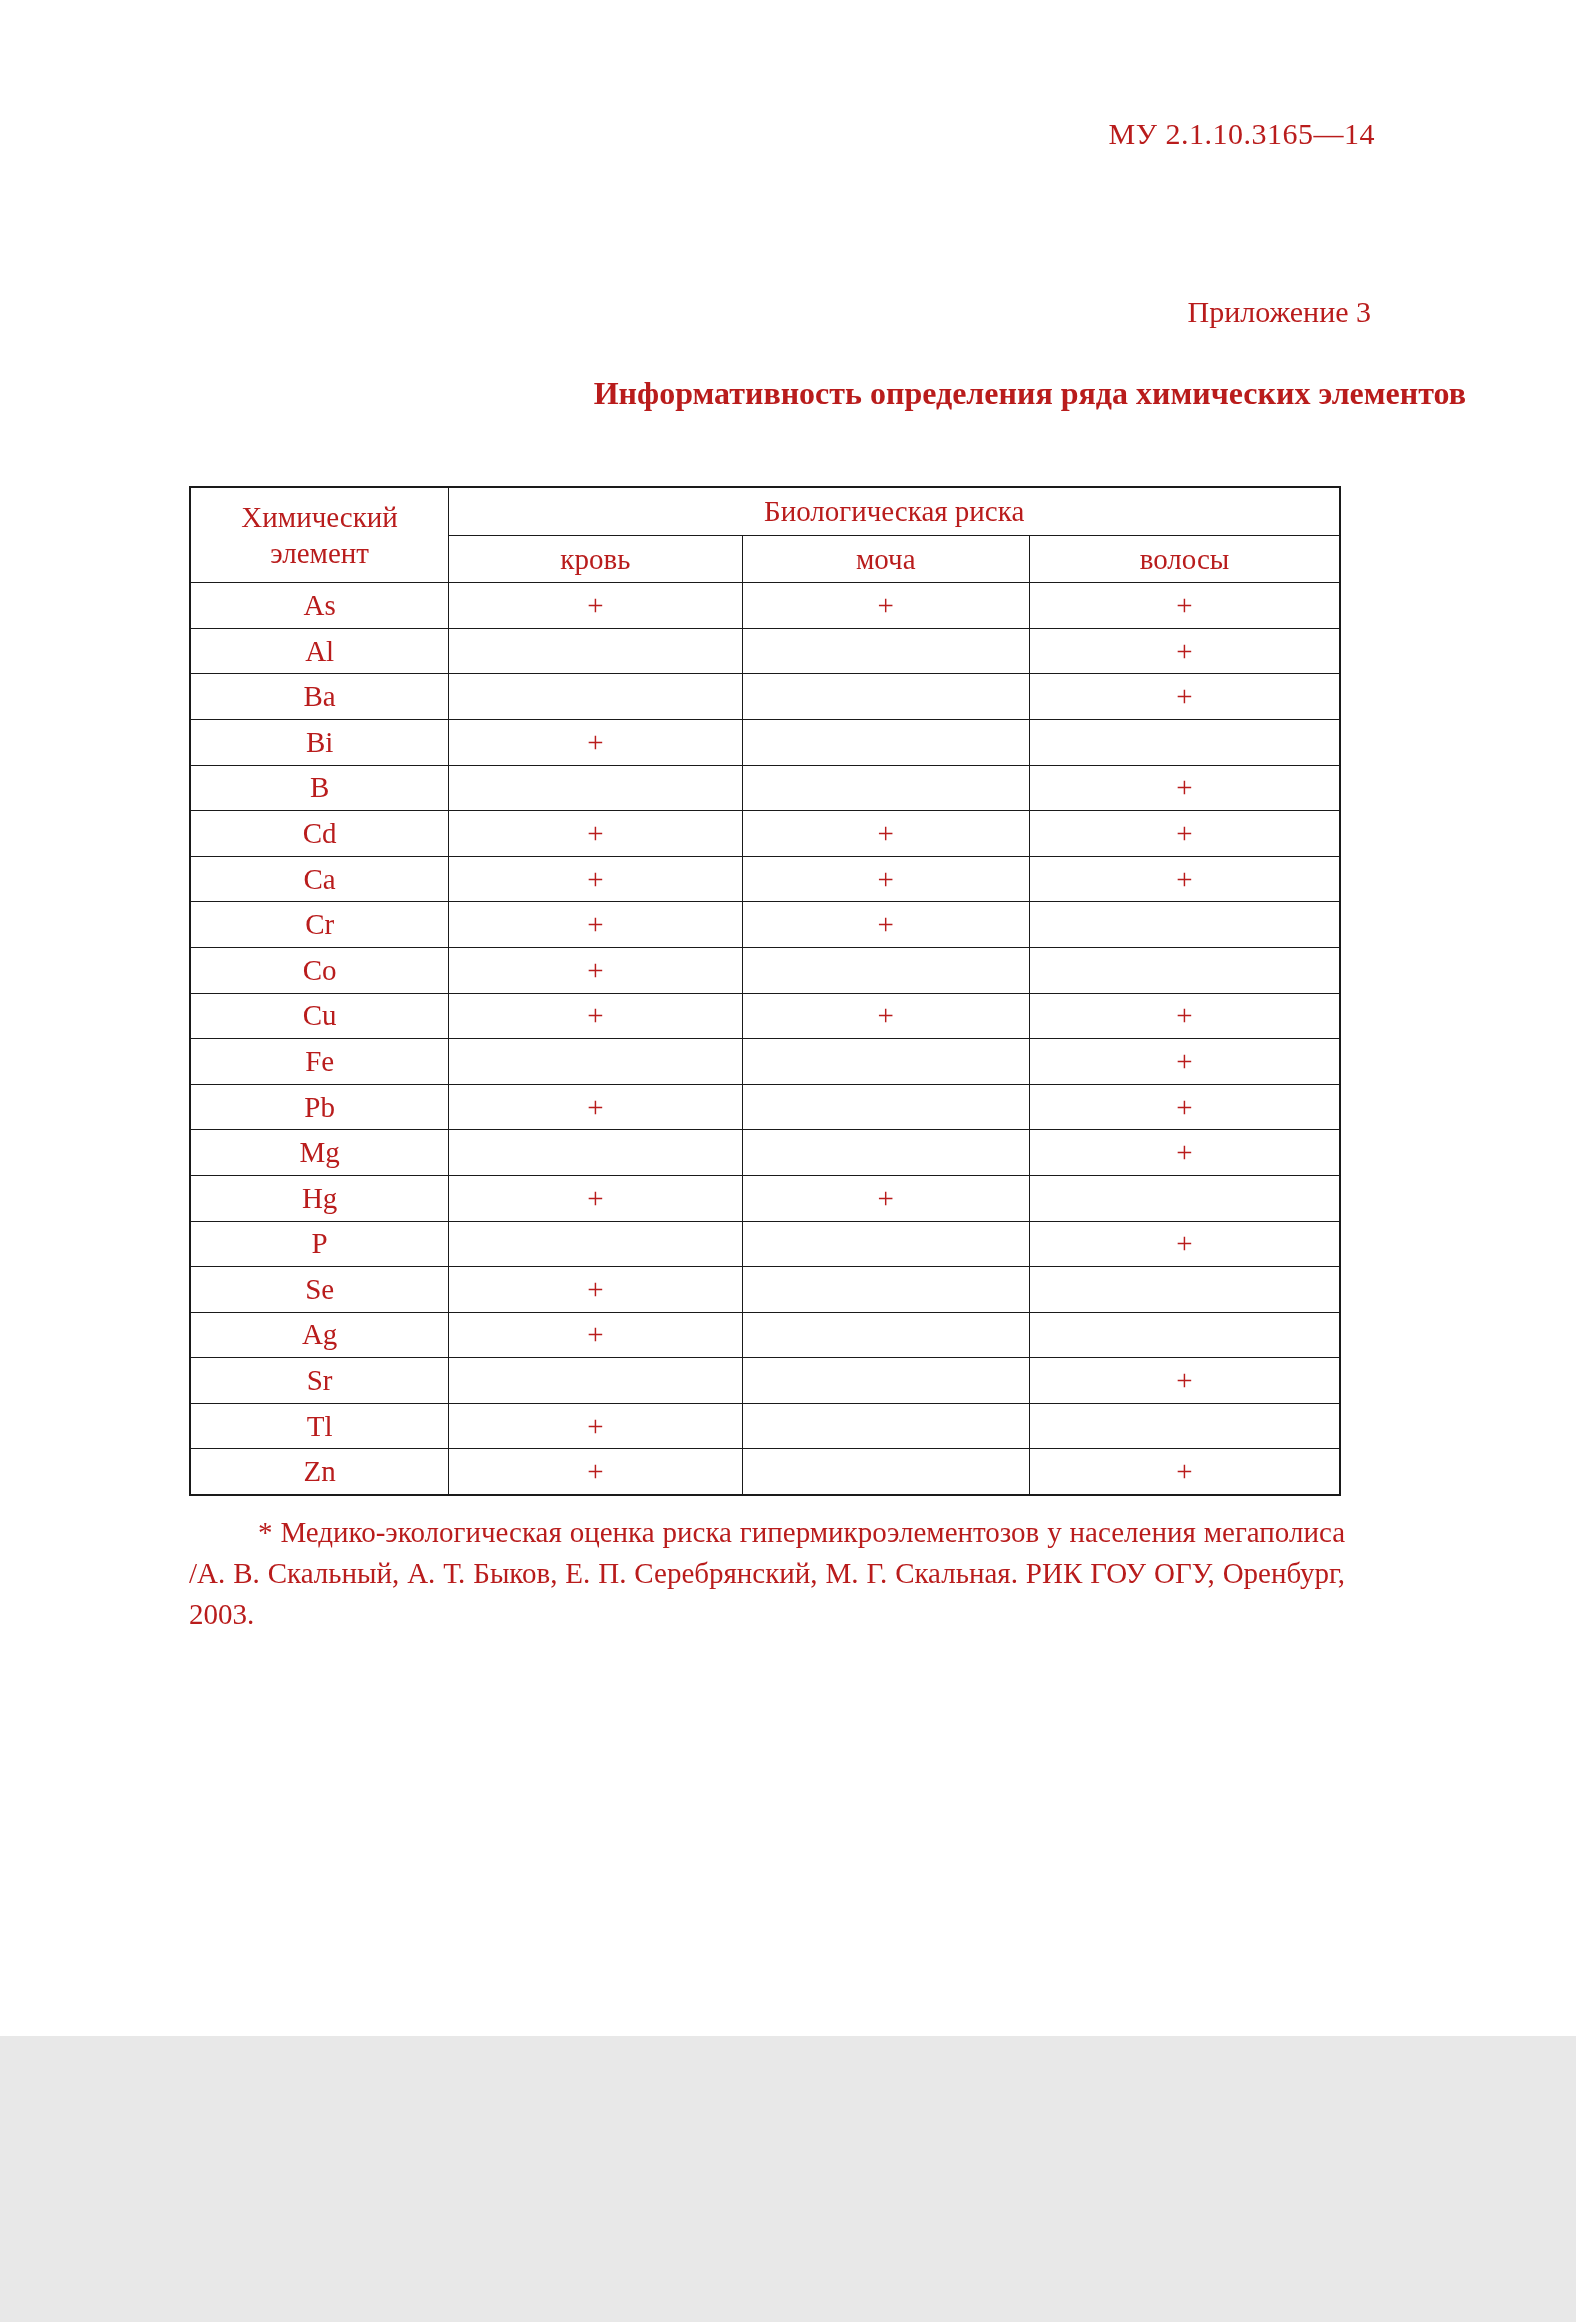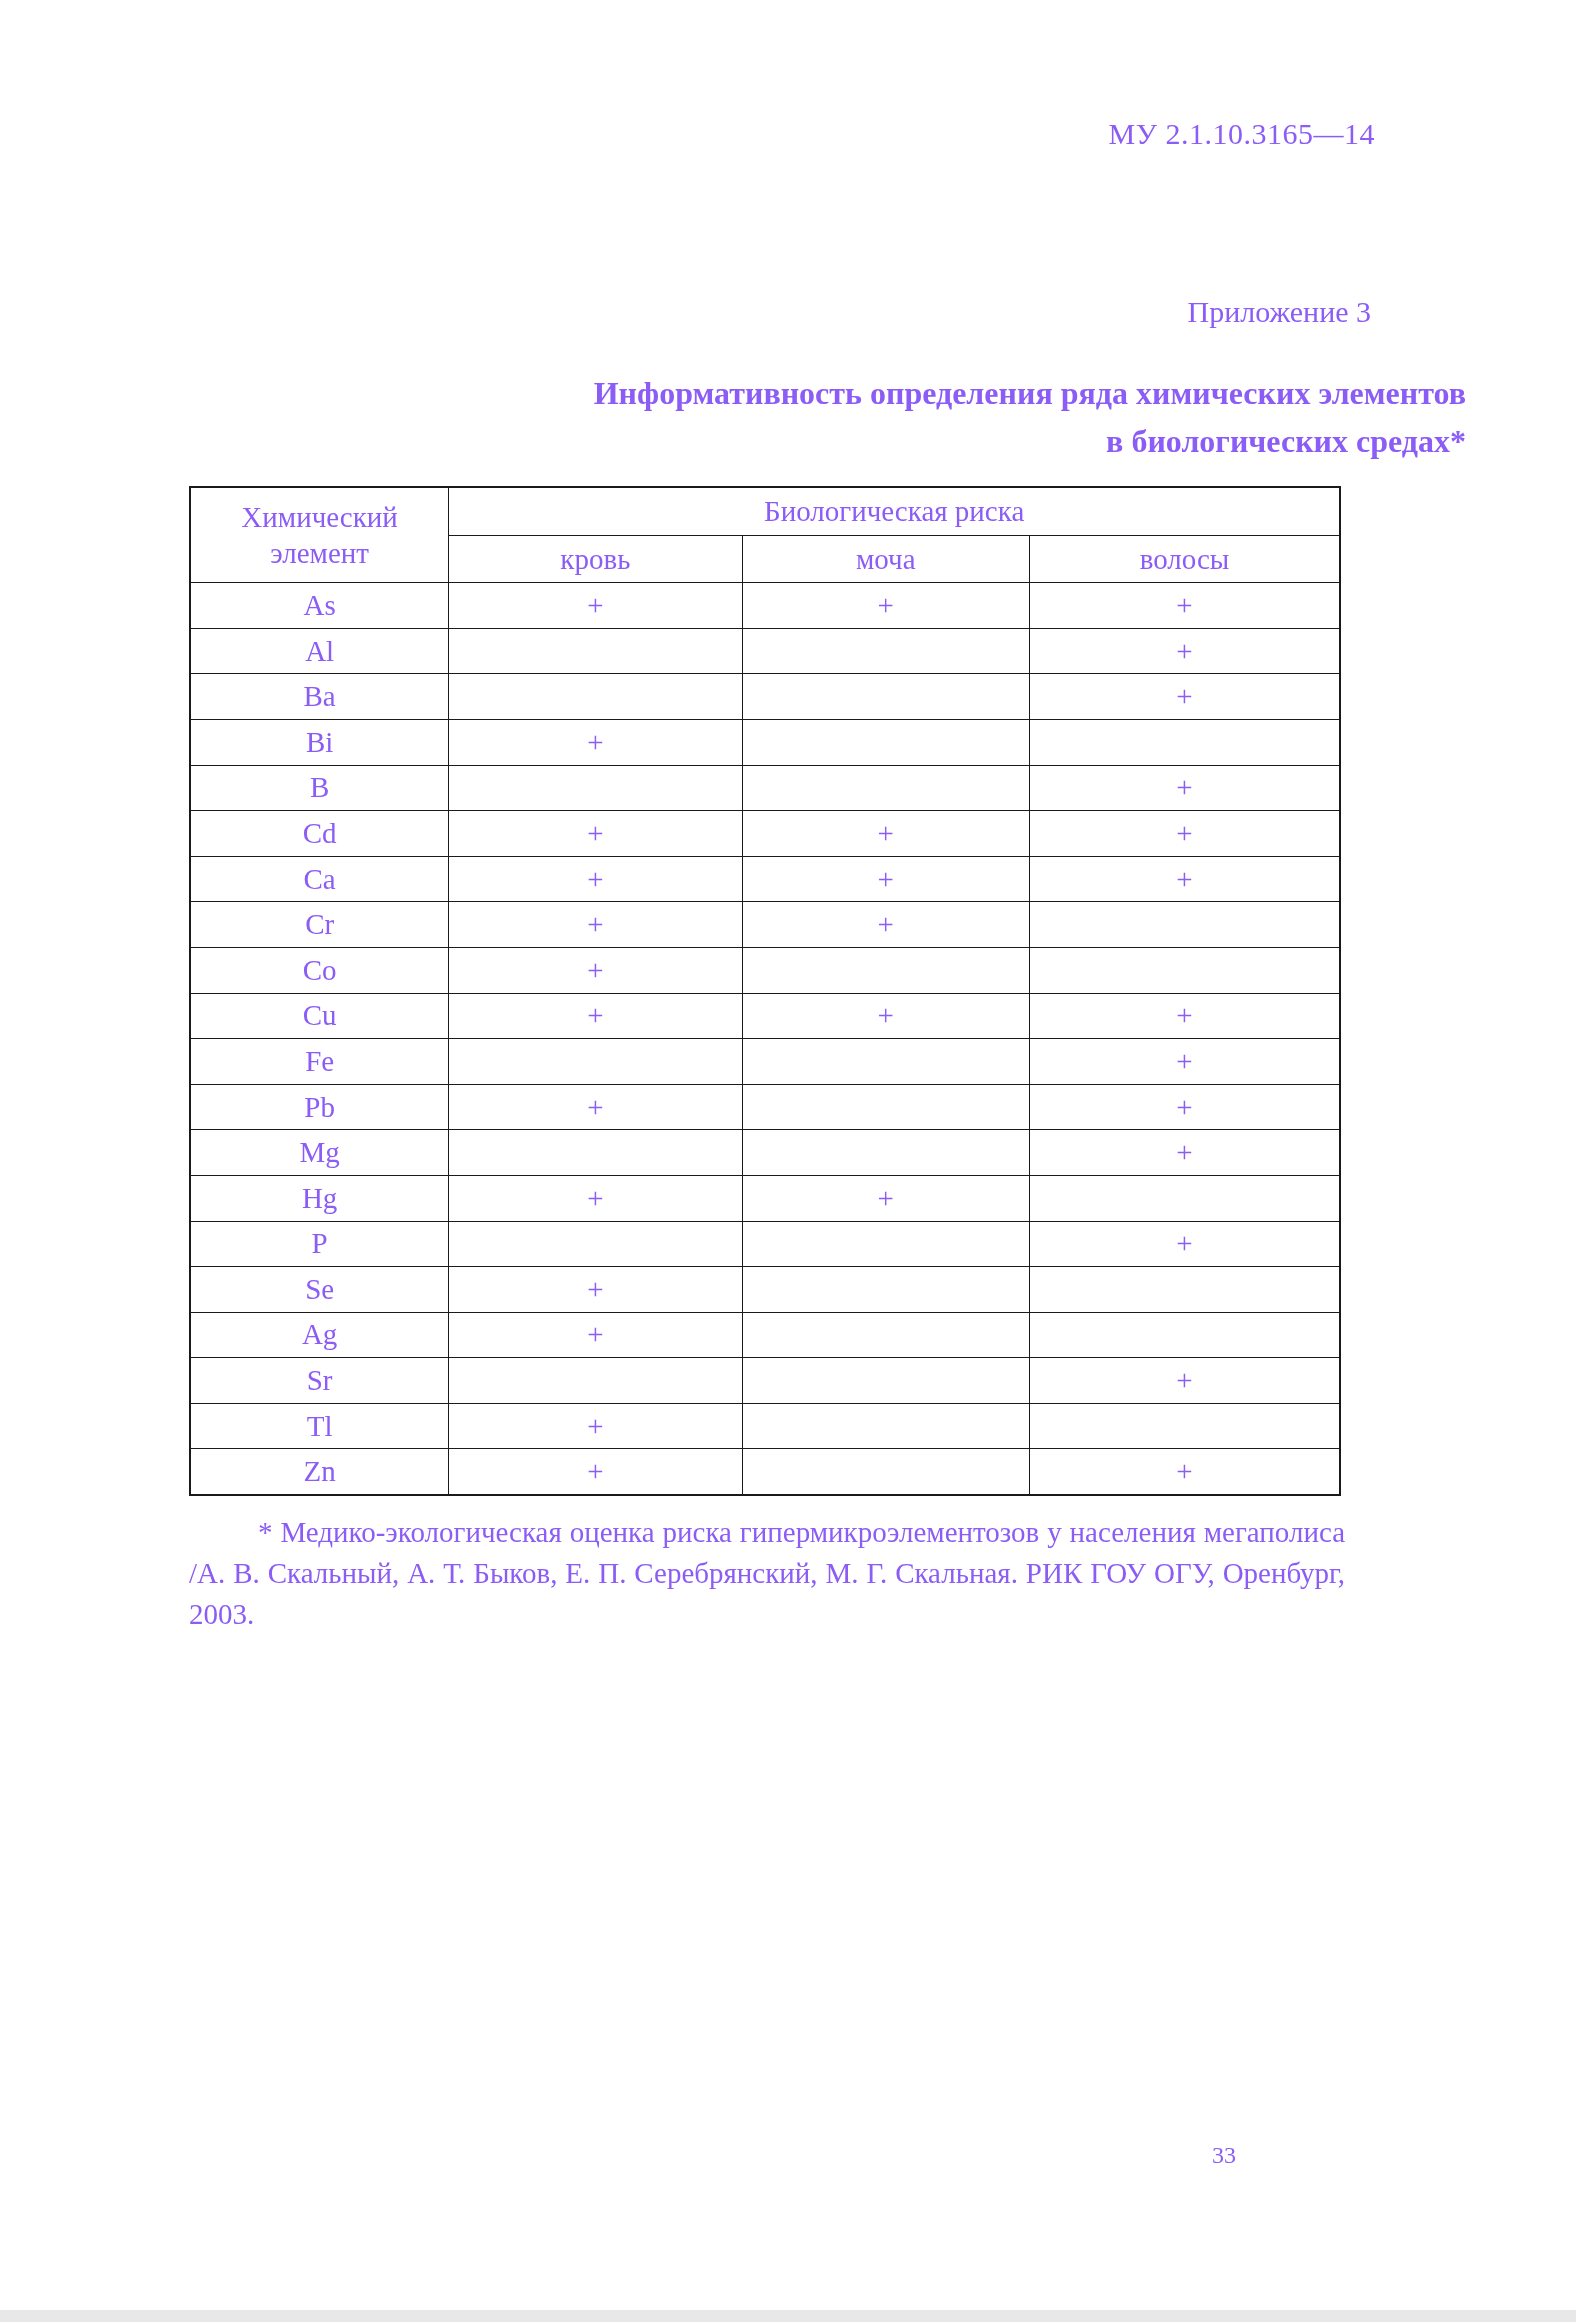--- a/index.html
+++ b/index.html
@@ -3,24 +3,24 @@
 <meta charset="utf-8">
 <style>
   html, body {
     margin: 0;
     padding: 0;
     background: #e8e8e8;
   }
   .page {
     position: relative;
     width: 1577px;
-    height: 2310px;
+    height: 2036px;
     background: #ffffff;
     font-family: "Liberation Serif", serif;
-    color: #8b5cf6;
+    color: #b91c1c;
     overflow: hidden;
   }
   .doc-number {
     position: absolute;
     top: 117px;
     right: 202px;
     font-size: 30px;
     letter-spacing: 0.5px;
     white-space: nowrap;
   }
@@ -95,21 +95,20 @@
 <body>
 
 <div class="page">
 
   <div class="doc-number">МУ 2.1.10.3165—14</div>
 
   <div class="appendix">Приложение 3</div>
 
   <div class="title">
     <div>Информативность определения ряда химических элементов</div>
-    <div>в биологических средах*</div>
   </div>
 
   <div class="table-wrap">
     <table class="bio">
       <colgroup>
         <col class="c-el">
         <col class="c-bl">
         <col class="c-ur">
         <col class="c-hair">
       </colgroup>

